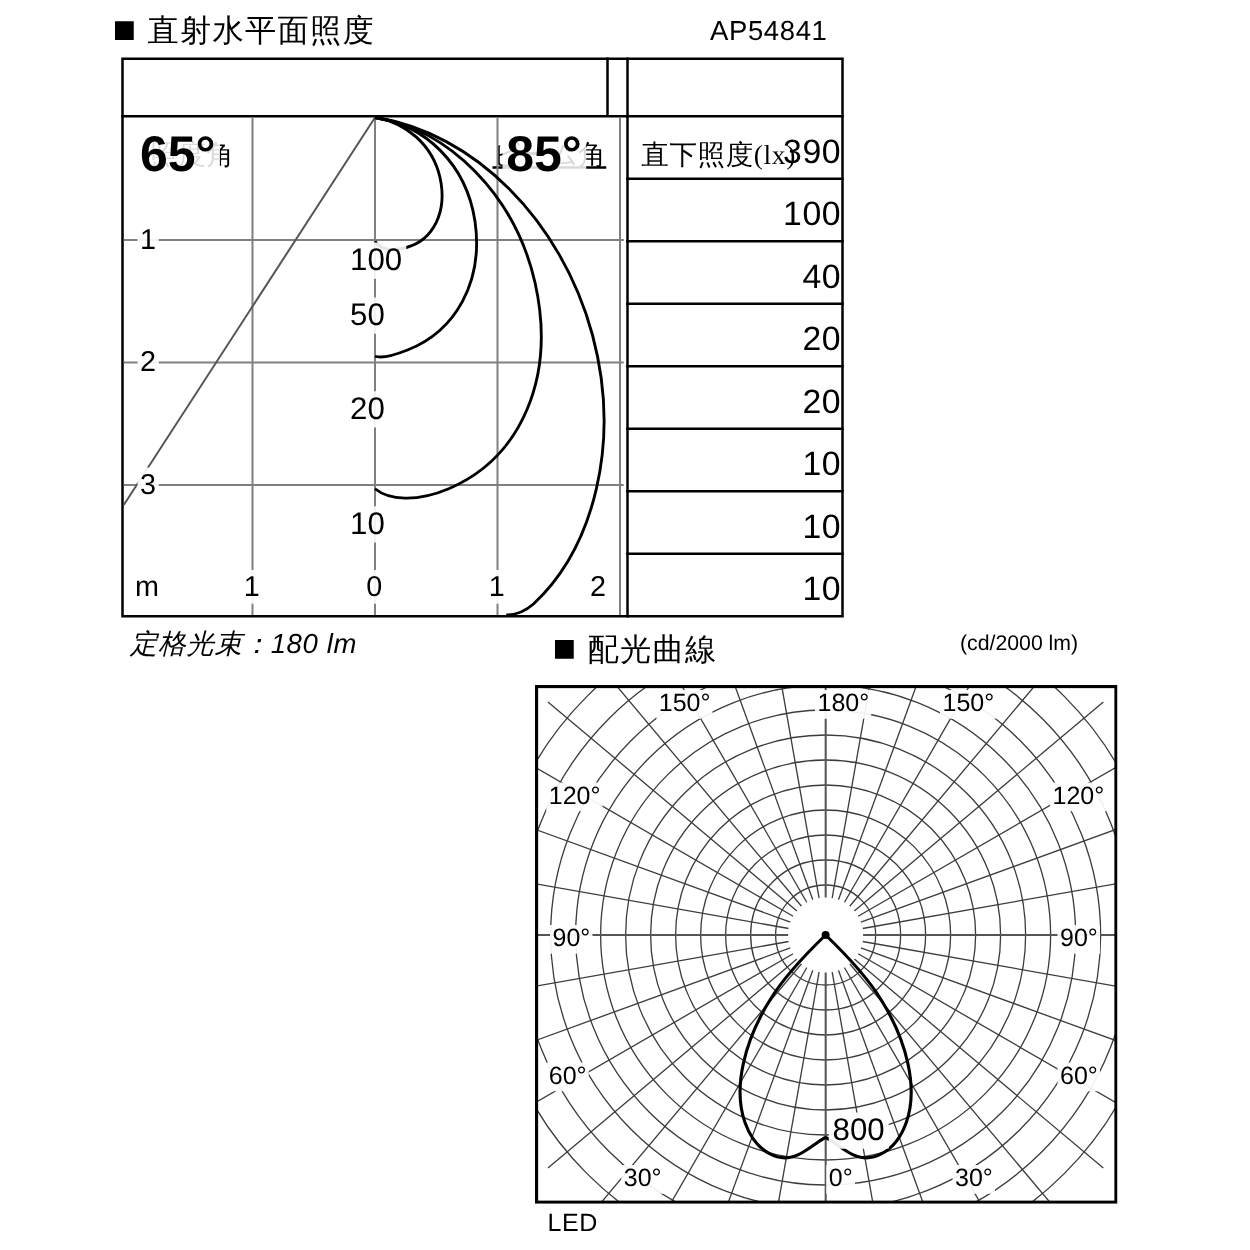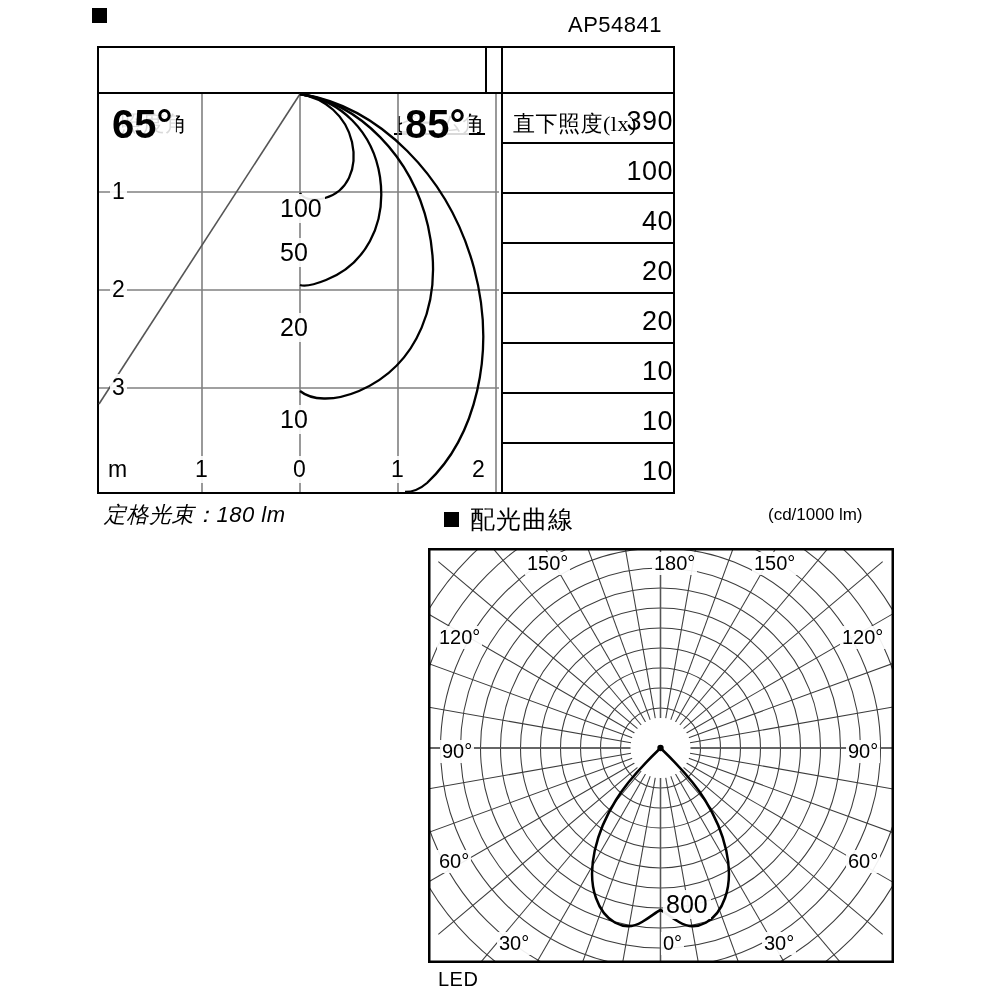--- a/index.html
+++ b/index.html
@@ -147,20 +147,21 @@
     white-space: nowrap;
     background: rgba(255,255,255,0.92);
     padding: 0 3px;
   }
 </style>
 </head>
 <body>
 
 <div class="abs sec-head" id="head-illuminance">
   <span class="sec-bullet"></span>
+  <span>直射水平面照度</span>
 </div>
 
 <div class="abs" id="model-code">AP54841</div>
 
 <div class="abs" id="illum-table">
   <div class="frame"></div>
 
   <div class="hline" style="top:46px; width:578px;"></div>
 
   <div class="vline" style="left:388px; top:0px; height:46px;"></div>
@@ -227,21 +228,21 @@
 <div class="ct-lab abs" style="left:277px; top:238px;">50</div>
 <div class="ct-lab abs" style="left:277px; top:313px;">20</div>
 <div class="ct-lab abs" style="left:277px; top:405px;">10</div>
 
 <div class="abs" id="flux-note">定格光束：180 lm</div>
 
 <div class="abs sec-head" id="head-polar">
   <span class="sec-bullet"></span>
   <span>配光曲線</span>
 </div>
-<div class="abs" id="polar-unit">(cd/1000 lm)</div>
+<div class="abs" id="polar-unit">(cd/2000 lm)</div>
 
 <svg class="abs" id="polar-svg" width="466" height="415" viewBox="0 0 466 415">
   <defs>
     <clipPath id="boxclip">
         <rect x="1" y="1" width="464" height="413"></rect>
       </clipPath>
 
     <mask id="hubmask">
       <rect x="0" y="0" width="466" height="415" fill="#fff"></rect>
       <circle cx="232.5" cy="200" r="30" fill="#000"></circle>

